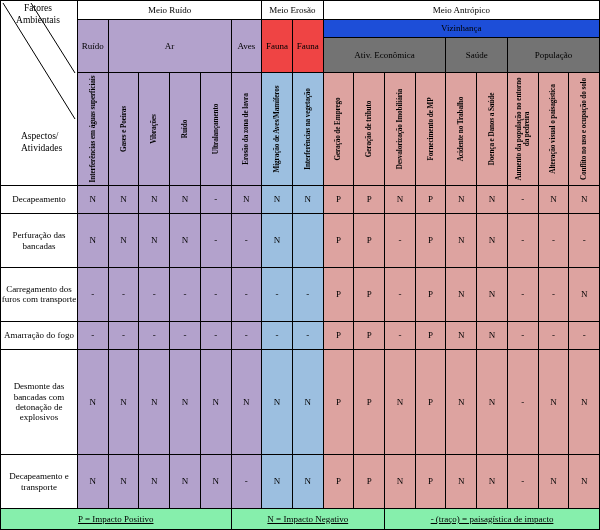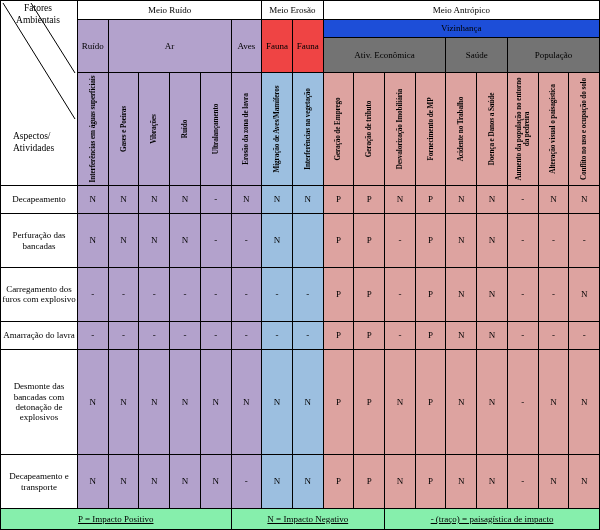--- a/index.html
+++ b/index.html
@@ -58,21 +58,21 @@
     top: 2px;
     left: 6px;
     width: 62px;
     text-align: center;
     font-size: 9.5px;
     line-height: 1.25;
   }
   .corner .lbl-bot {
     position: absolute;
     bottom: 30px;
-    left: 12px;
+    left: 20px;
     width: 64px;
     text-align: left;
     font-size: 9.5px;
     line-height: 1.25;
   }
 
   
   .grp-top {
     background: #ffffff;
     font-weight: bold;
@@ -272,41 +272,41 @@
           <td class="cell ant">P</td>
           <td class="cell ant">-</td>
           <td class="cell ant">P</td>
           <td class="cell ant">N</td>
           <td class="cell ant">N</td>
           <td class="cell ant">-</td>
           <td class="cell ant">-</td>
           <td class="cell ant">-</td>
         </tr>
         <tr>
-          <td class="rowlabel">Carregamento dos furos com explosivo</td>
+          <td class="rowlabel">Carregamento dos furos com transporte</td>
           <td class="cell fis">-</td>
           <td class="cell fis">-</td>
           <td class="cell fis">-</td>
           <td class="cell fis">-</td>
           <td class="cell fis">-</td>
           <td class="cell fis">-</td>
           <td class="cell bio">-</td>
           <td class="cell bio">-</td>
           <td class="cell ant">P</td>
           <td class="cell ant">P</td>
           <td class="cell ant">-</td>
           <td class="cell ant">P</td>
           <td class="cell ant">N</td>
           <td class="cell ant">N</td>
           <td class="cell ant">-</td>
           <td class="cell ant">-</td>
           <td class="cell ant">N</td>
         </tr>
         <tr>
-          <td class="rowlabel">Amarração do lavra</td>
+          <td class="rowlabel">Amarração do fogo</td>
           <td class="cell fis">-</td>
           <td class="cell fis">-</td>
           <td class="cell fis">-</td>
           <td class="cell fis">-</td>
           <td class="cell fis">-</td>
           <td class="cell fis">-</td>
           <td class="cell bio">-</td>
           <td class="cell bio">-</td>
           <td class="cell ant">P</td>
           <td class="cell ant">P</td>

